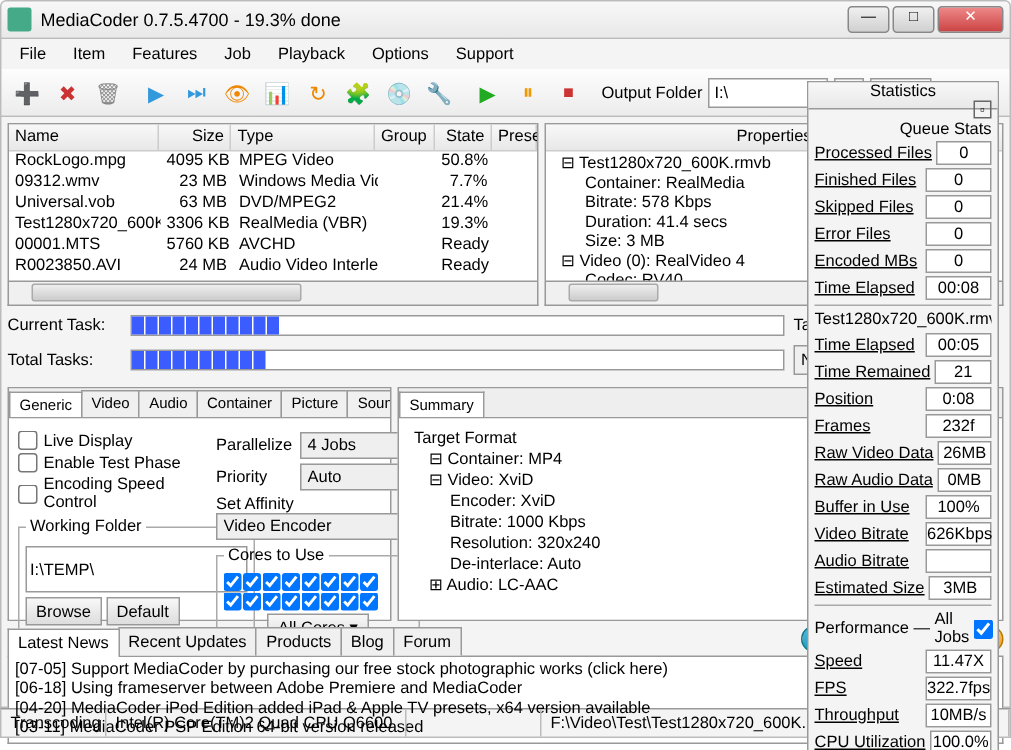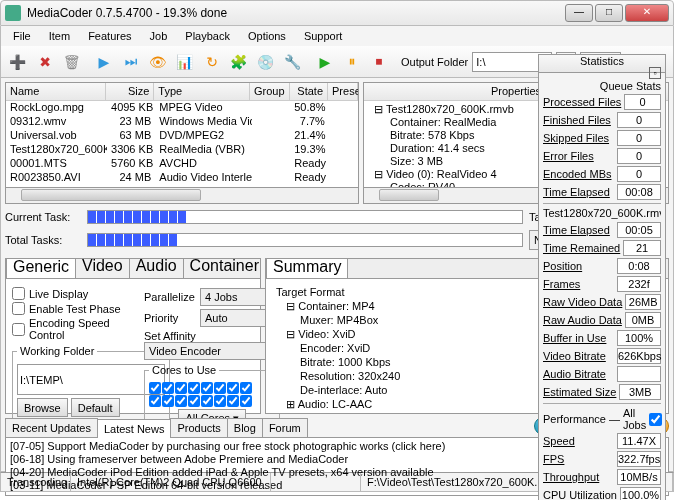--- a/index.html
+++ b/index.html
@@ -62,21 +62,21 @@
 .progseg.off { background: transparent; }
 .taskmode { display: flex; align-items: center; gap: 4px; }
 .taskmode select { width: 72px; height: 20px; border: 1px solid #999; }
 
 
 .tabs-section { display: flex; gap: 4px; margin-top: 8px; }
 .tabcol { border: 1px solid #999; background: #f8f8f8; }
 .tabcol.left { width: 256px; height: 156px; }
 .tabcol.right { flex: 1; height: 156px; }
 .tabstrip { display: flex; background: #eee; border-bottom: 1px solid #999; height: 20px; align-items: flex-end; overflow: hidden; }
-.tab { padding: 3px 6px; border: 1px solid #999; border-bottom: none; background: #f0f0f0; margin-right: -1px; font-size: 16px; cursor: pointer; }
+.tab { padding: 3px 6px; border: 1px solid #999; border-bottom: none; background: #f0f0f0; margin-right: -1px; font-size: 10px; cursor: pointer; }
 .tab.active { background: #fff; position: relative; top: 1px; }
 .tabbody { padding: 6px; background: #fff; height: 134px; }
 
 .chk { display: flex; align-items: center; gap: 4px; margin: 2px 0; }
 .chk input { margin: 0; }
 .optrow { display: flex; align-items: center; gap: 4px; margin: 3px 0; }
 .optrow label { width: 52px; }
 .optrow select { width: 80px; height: 18px; border: 1px solid #999; }
 
 .fieldset { border: 1px solid #aaa; padding: 4px; margin-top: 4px; }
@@ -418,35 +418,34 @@
     </div>
 
     <div class="tabcol right">
       <div class="tabstrip">
         <div class="tab active">Summary</div>
       </div>
       <div class="tabbody">
         <div class="tformat">
           <div>Target Format</div>
           <div class="l1">⊟ <span>Container: MP4</span></div>
-          <div class="l2">Muxer: MP4Box</div>
           <div class="l1">⊟ <span>Video: XviD</span></div>
           <div class="l2">Encoder: XviD</div>
           <div class="l2">Bitrate: 1000 Kbps</div>
           <div class="l2">Resolution: 320x240</div>
           <div class="l2">De-interlace: Auto</div>
           <div class="l1">⊞ <span>Audio: LC-AAC</span></div>
         </div>
       </div>
     </div>
   </div>
 
   <div class="newstabs">
+    <div class="tab active">Latest News</div>
     <div class="tab">Recent Updates</div>
-    <div class="tab active">Latest News</div>
     <div class="tab">Products</div>
     <div class="tab">Blog</div>
     <div class="tab">Forum</div>
     <div class="rbtns">
       <div class="refbtn refresh">
           <span>↻</span>
           <span>Refresh</span>
         </div>
       <div class="refbtn referral">
           <span>$</span>

